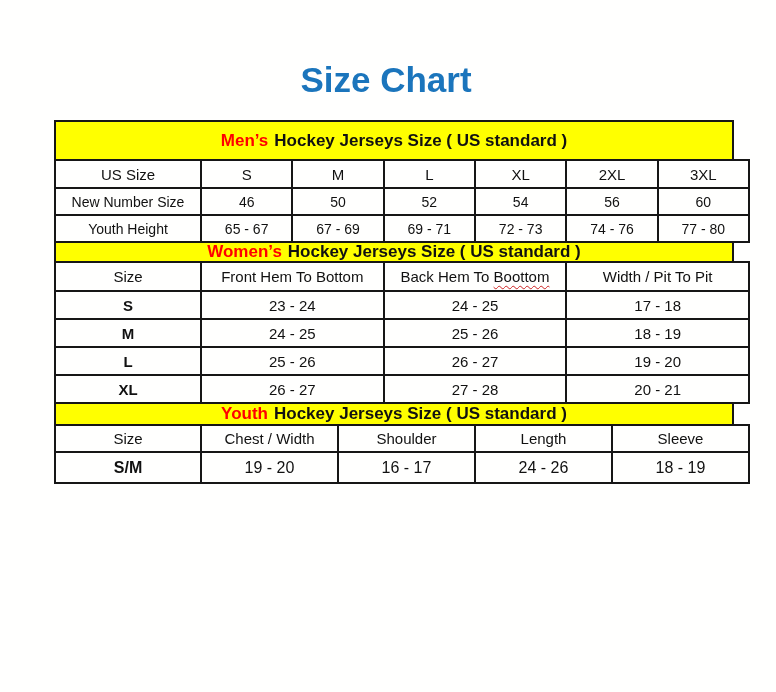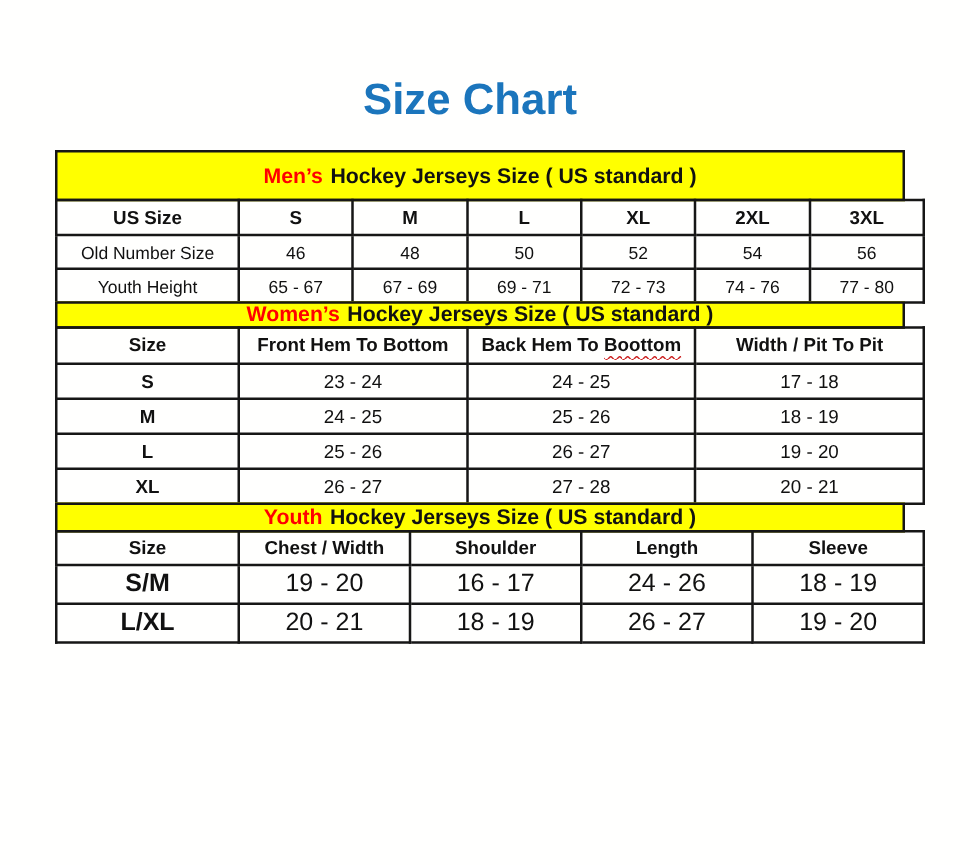--- a/index.html
+++ b/index.html
@@ -16,21 +16,21 @@
     position: relative;
     width: 776px;
     height: 692px;
     background: #fffffe;
     font-family: "Liberation Sans", sans-serif;
     color: var(--text-c);
     overflow: hidden;
   }
   .content {
     position: absolute;
-    left: 28px;
+    left: 38px;
     top: 58px;
     width: 696px;
   }
   .title {
     margin: 0;
     text-align: center;
     font-size: 35px;
     line-height: 44px;
     font-weight: bold;
     color: var(--title-color);
@@ -57,30 +57,30 @@
     margin-top: -2px;
   }
   th, td {
     border: 2px solid var(--border-c);
     text-align: center;
     vertical-align: middle;
     padding: 0 2px;
     overflow: hidden;
     white-space: nowrap;
   }
-  th { font-weight: bold; }
+  th { font-weight: normal; }
   td { font-weight: normal; }
   td.bold { font-weight: bold; }
   th:first-child, td:first-child { width: 146px; }
   .tbl-mens th   { height: 28px; font-size: 15px; }
   .tbl-mens td   { height: 27px; font-size: 14px; }
   .tbl-womens th { height: 29px; font-size: 15px; }
   .tbl-womens td { height: 28px; font-size: 15px; }
   .tbl-youth th  { height: 27px; font-size: 15px; }
-  .tbl-youth td  { height: 31px; font-size: 20px; }
+  .tbl-youth td  { height: 31px; font-size: 16px; }
   .squiggle {
     text-decoration: underline wavy #cc2222;
     text-decoration-thickness: 1px;
     text-underline-offset: 3px;
   }
 </style>
 </head>
 <body>
 
 <div class="page">
@@ -101,27 +101,27 @@
                 <th>S</th>
                 <th>M</th>
                 <th>L</th>
                 <th>XL</th>
                 <th>2XL</th>
                 <th>3XL</th>
               </tr>
             </thead>
             <tbody>
               <tr>
-                <td>Old Number Size</td>
+                <td>New Number Size</td>
                 <td>46</td>
-                <td>48</td>
                 <td>50</td>
                 <td>52</td>
                 <td>54</td>
                 <td>56</td>
+                <td>60</td>
               </tr>
               <tr>
                 <td>Youth Height</td>
                 <td>65 - 67</td>
                 <td>67 - 69</td>
                 <td>69 - 71</td>
                 <td>72 - 73</td>
                 <td>74 - 76</td>
                 <td>77 - 80</td>
               </tr>
@@ -188,26 +188,19 @@
               </tr>
             </thead>
             <tbody>
               <tr>
                 <td class="bold">S/M</td>
                 <td>19 - 20</td>
                 <td>16 - 17</td>
                 <td>24 - 26</td>
                 <td>18 - 19</td>
               </tr>
-              <tr>
-                <td class="bold">L/XL</td>
-                <td>20 - 21</td>
-                <td>18 - 19</td>
-                <td>26 - 27</td>
-                <td>19 - 20</td>
-              </tr>
             </tbody>
           </table>
       </section>
 
     </div>
   </div>
 </div>
 
 </body></html>

